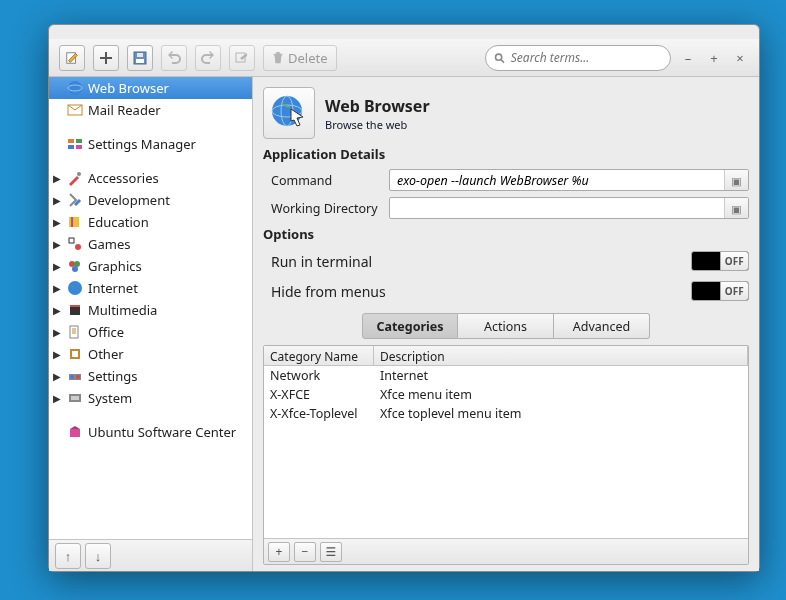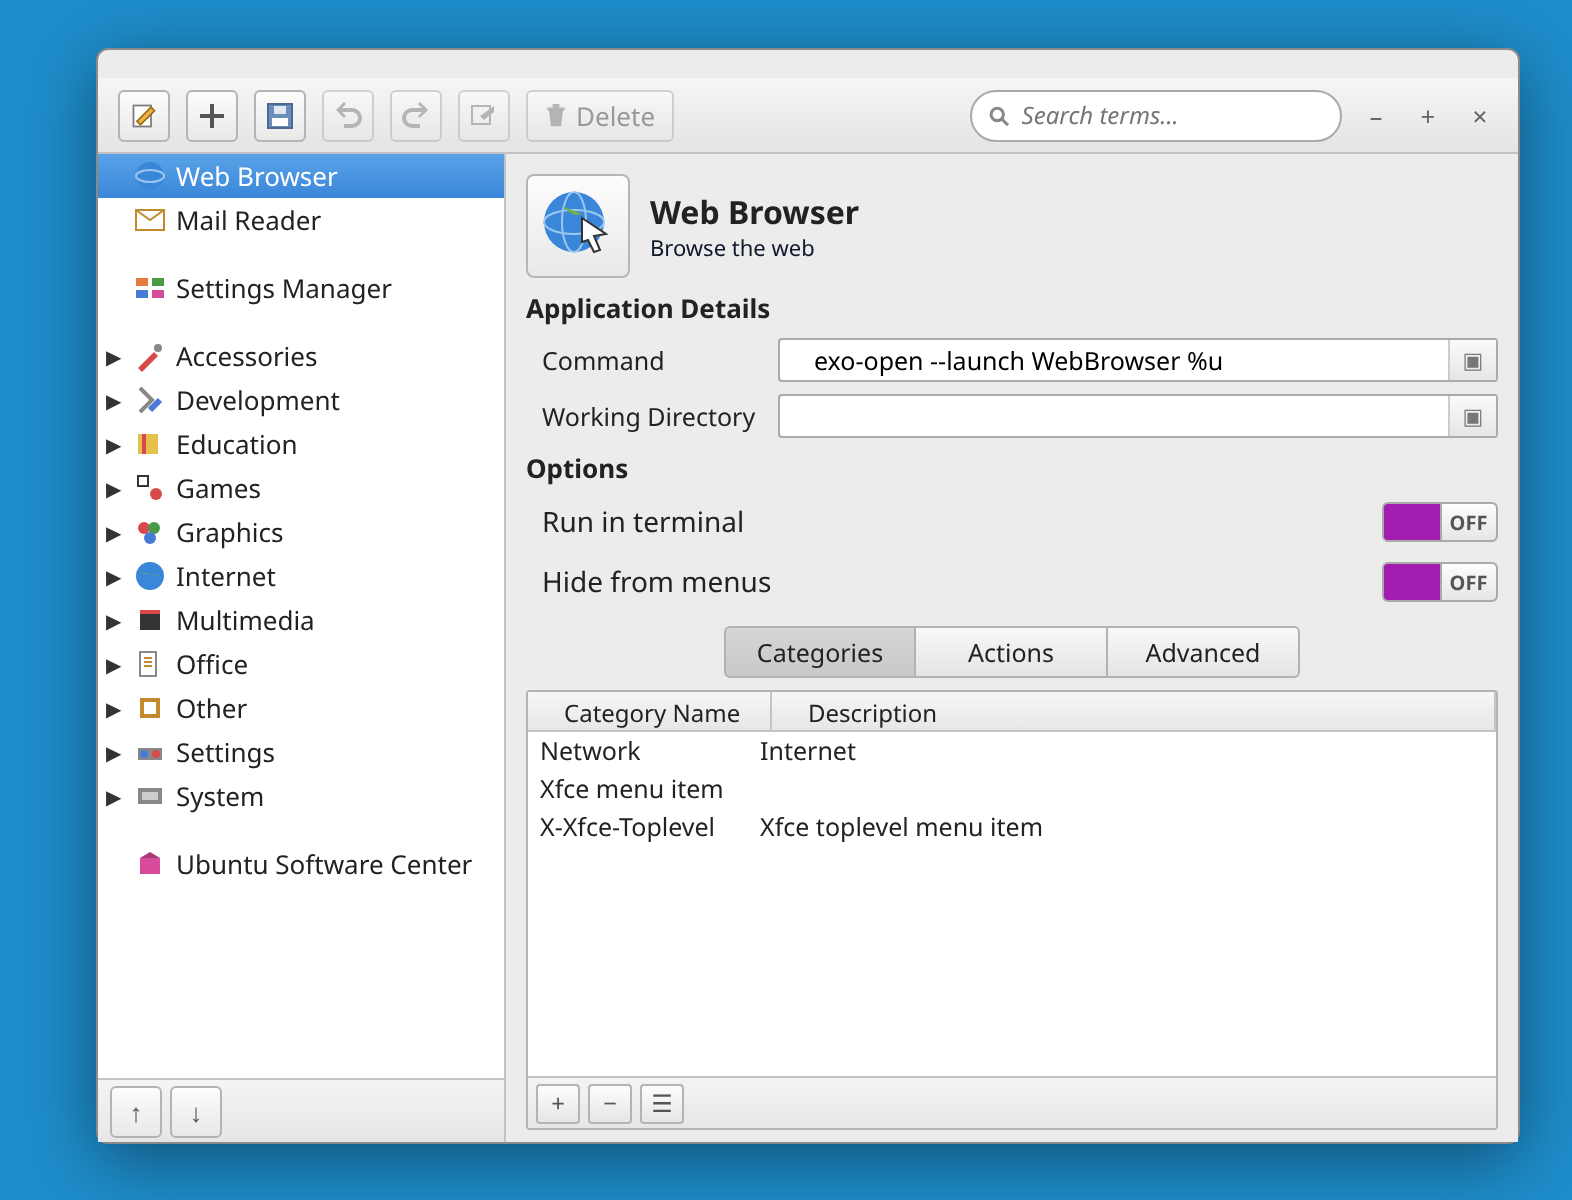--- a/index.html
+++ b/index.html
@@ -25,39 +25,39 @@
 .sidebar-foot { height: 32px; border-top: 1px solid #c4c4c4; background: linear-gradient(#f4f4f4,#e6e6e6); display: flex; align-items: center; padding: 0 6px; gap: 4px; }
 .main { flex: 1; background: #ececec; padding: 10px 10px 6px 10px; display: flex; flex-direction: column; gap: 6px; font-size: 13px; color: #222; }
 .header { display: flex; align-items: center; gap: 10px; }
 .bigicon { width: 52px; height: 52px; background: linear-gradient(#fdfdfd,#e8e8e8); border: 1px solid #b6b6b6; border-radius: 4px; display: flex; align-items: center; justify-content: center; font-size: 32px; cursor: pointer; }
 .header h1 { font-size: 16px; font-weight: 700; }
 .header .sub { font-size: 11px; color: #0f172a; }
 .section-title { font-weight: 700; font-size: 13px; }
 .field-row { display: flex; align-items: center; gap: 8px; padding-left: 8px; }
 .field-row label { width: 110px; font-size: 12.5px; }
 .txt-wrap { flex: 1; display: flex; align-items: center; background: #fff; border: 1px solid #aaa; border-radius: 2px; height: 22px; }
-.txt-wrap input { flex: 1; border: none; outline: none; padding: 0 17px; font-size: 12.5px; background: transparent; }
+.txt-wrap input { flex: 1; border: none; outline: none; padding: 0 7px; font-size: 12.5px; background: transparent; font-style: italic; }
 .folder-btn { width: 24px; height: 100%; border-left: 1px solid #ccc; display: flex; align-items: center; justify-content: center; background: linear-gradient(#fafafa,#e6e6e6); font-size: 11px; color: #777; cursor: pointer; }
 .opt-row { display: flex; align-items: center; padding-left: 8px; height: 24px; }
 .opt-row label { flex: 1; font-size: 14px; }
-.toggle { width: 58px; height: 20px; background: #a21caf; border: 1px solid #aaa; border-radius: 3px; display: flex; font-size: 10px; font-weight: 700; overflow: hidden; cursor: pointer; }
+.toggle { width: 58px; height: 20px; background: #000000; border: 1px solid #aaa; border-radius: 3px; display: flex; font-size: 10px; font-weight: 700; overflow: hidden; cursor: pointer; }
 .toggle .half { flex: 1; display: flex; align-items: center; justify-content: center; }
 .toggle.off .half.on { }
 .toggle.off .half.off { background: linear-gradient(#fdfdfd,#e6e6e6); color: #555; border-left: 1px solid #aaa; }
 .toggle.on .half.on { background: linear-gradient(#5aa3e8,#3a86d8); color: #fff; border-right: 1px solid #2a6fb8; }
 .toggle.on .half.off { }
 .tabbar { display: flex; justify-content: center; margin-top: 4px; }
 .tabbar .tab { width: 96px; height: 26px; background: linear-gradient(#f8f8f8,#e4e4e4); border: 1px solid #b2b2b2; display: flex; align-items: center; justify-content: center; font-size: 12.5px; cursor: pointer; }
 .tabbar .tab + .tab { border-left: none; }
 .tabbar .tab.active { background: linear-gradient(#d6d6d6,#c8c8c8); }
-.tabbar .tab:first-child { border-radius: 3px 0 0 3px; }
+.tabbar .tab:first-child { border-radius: 3px 0 0 3px; font-weight: bold; }
 .tabbar .tab:last-child { border-radius: 0 3px 3px 0; }
 .cat-table { background: #fff; border: 1px solid #b4b4b4; border-radius: 2px; font-size: 12.5px; flex: 1; min-height: 80px; display: flex; flex-direction: column; }
 .cat-head { display: flex; background: linear-gradient(#f6f6f6,#e7e7e7); border-bottom: 1px solid #c4c4c4; height: 20px; }
-.cat-head div { padding: 2px 6px; border-right: 1px solid #c4c4c4; font-size: 12px; margin-left: 12px; }
+.cat-head div { padding: 2px 6px; border-right: 1px solid #c4c4c4; font-size: 12px; }
 .cat-body { flex: 1; }
 .cat-row { display: flex; }
 .cat-row div { padding: 1px 6px; }
 .col-name { width: 110px; }
 .col-desc { flex: 1; }
 .cat-foot { height: 26px; border-top: 1px solid #c4c4c4; background: linear-gradient(#f4f4f4,#e6e6e6); display: flex; align-items: center; padding: 0 4px; gap: 4px; }
 .sbtn { width: 22px; height: 20px; background: linear-gradient(#fcfcfc,#e6e6e6); border: 1px solid #b4b4b4; border-radius: 2px; display: flex; align-items: center; justify-content: center; font-size: 12px; color: #555; cursor: pointer; }
 .path { font-size: 11px; font-style: italic; color: #888; padding-top: 2px; }
 svg { display: block; }
 </style>
@@ -351,20 +351,21 @@
         <div class="cat-head">
           <div class="col-name">Category Name</div>
           <div class="col-desc">Description</div>
         </div>
         <div class="cat-body" id="cat-body">
             <div class="cat-row">
               <div class="col-name">Network</div>
               <div class="col-desc">Internet</div>
             </div>
             <div class="cat-row">
+              <div class="col-name">X-XFCE</div>
               <div class="col-desc">Xfce menu item</div>
             </div>
             <div class="cat-row">
               <div class="col-name">X-Xfce-Toplevel</div>
               <div class="col-desc">Xfce toplevel menu item</div>
             </div>
           </div>
         <div class="cat-foot">
           <div class="sbtn">
               <span>+</span>

